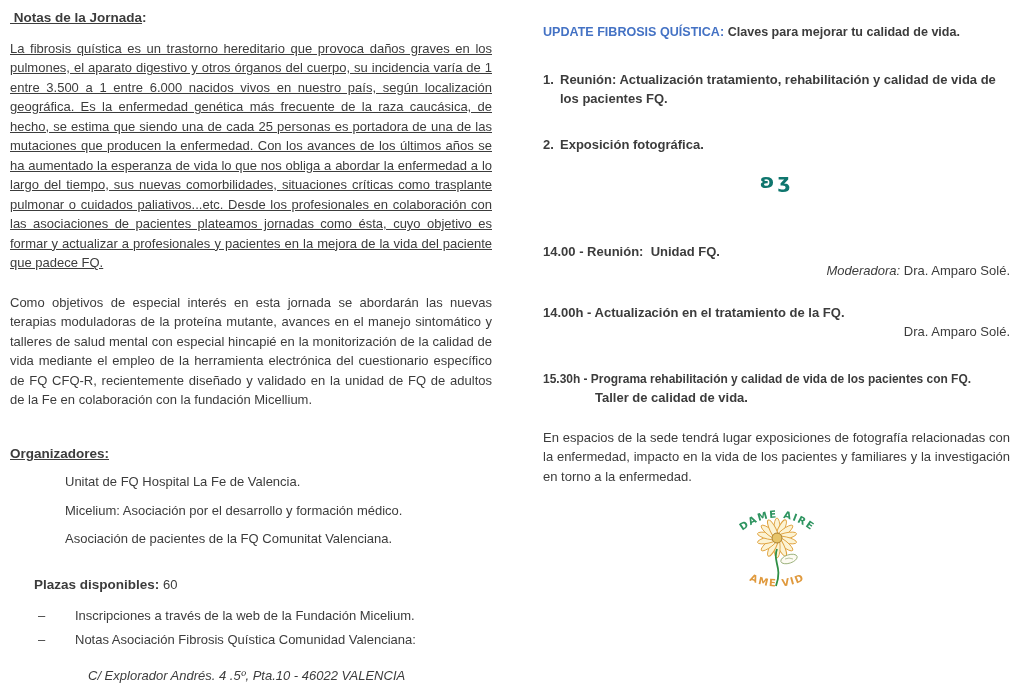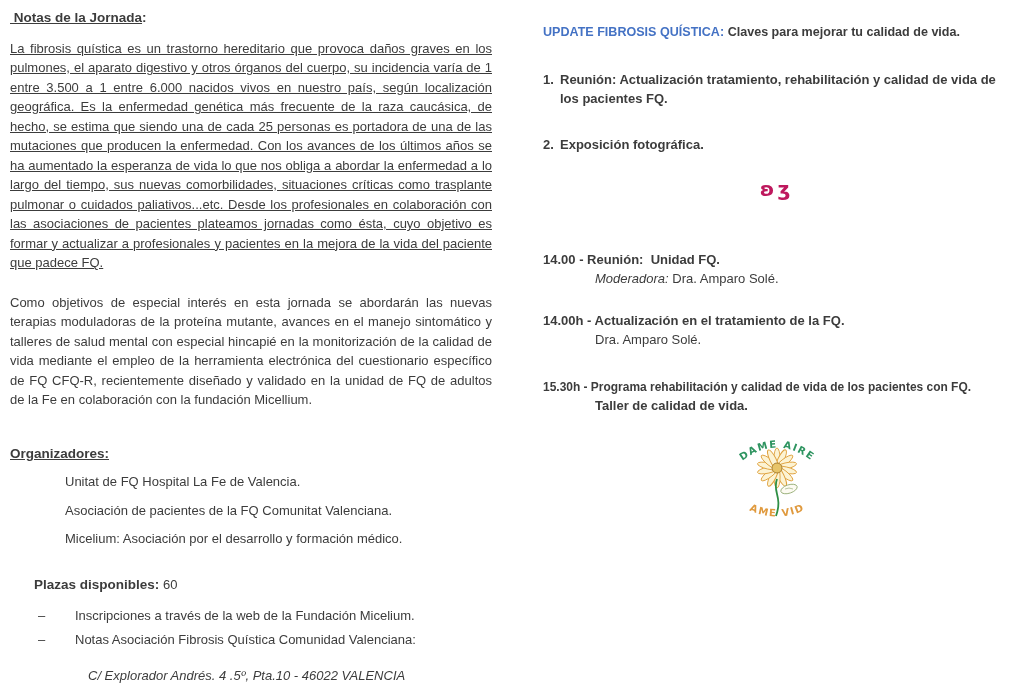--- a/index.html
+++ b/index.html
@@ -31,52 +31,52 @@
   .bullet-row .dash{width:37px;padding-left:28px;flex:none;}
   .address{font-style:italic;padding-left:78px;margin-top:17px;}
 
   
   .doc-title{white-space:nowrap;font-weight:bold;font-size:13.5px;}
   .doc-title .squeezebox{display:inline-block;transform:scaleX(.93);transform-origin:0 50%;}
   .title-accent{color:#4472c4;}
   .num-list{margin-top:28px;}
   .num-item{display:flex;font-weight:bold;margin-top:26px;}
   .num-item .num{width:17px;flex:none;}
-  .ornament{margin-top:26px;text-align:center;font-family:"DejaVu Sans",sans-serif;
-            font-size:20px;font-weight:bold;color:#be185d;letter-spacing:3px;}
+  .ornament{margin-top:18px;text-align:center;font-family:"DejaVu Sans",sans-serif;
+            font-size:20px;font-weight:bold;color:#0f766e;letter-spacing:3px;}
   .schedule{margin-top:50px;}
   .sched-block{margin-top:0;}
   .sb2{margin-top:22px;}
   .sb3{margin-top:27px;}
   .sb4{margin-top:24px;}
   .sched-line{font-weight:bold;white-space:pre-wrap;}
   .sched-line .squeezebox{display:inline-block;white-space:nowrap;transform:scaleX(.92);transform-origin:0 50%;}
-  .sched-sub{padding-left:52px;}
+  .sched-sub{padding-left:52px;text-align:right;}
   .sched-sub .role{font-style:italic;}
   .sched-line2{font-weight:bold;padding-left:52px;}
   .closing{margin-top:20px;text-align:justify;}
   .logo-wrap{margin-top:12px;text-align:center;}
   .logo-wrap svg{display:inline-block;}
 </style>
 </head>
 <body>
 
 <div class="col col-left">
 
   <div class="sec-heading"><span class="ul"> Notas de la Jornada</span><span>:</span></div>
 
   <p class="para p1">La fibrosis quística es un trastorno hereditario que provoca daños graves en los pulmones, el aparato digestivo y otros órganos del cuerpo, su incidencia varía de 1 entre 3.500 a 1 entre 6.000 nacidos vivos en nuestro país, según localización geográfica. Es la enfermedad genética más frecuente de la raza caucásica, de hecho, se estima que siendo una de cada 25 personas es portadora de una de las mutaciones que producen la enfermedad. Con los avances de los últimos años se ha aumentado la esperanza de vida lo que nos obliga a abordar la enfermedad a lo largo del tiempo, sus nuevas comorbilidades, situaciones críticas como trasplante pulmonar o cuidados paliativos...etc. Desde los profesionales en colaboración con las asociaciones de pacientes plateamos jornadas como ésta, cuyo objetivo es formar y actualizar a profesionales y pacientes en la mejora de la vida del paciente que padece FQ.</p>
 
   <p class="para p2">Como objetivos de especial interés en esta jornada se abordarán las nuevas terapias moduladoras de la proteína mutante, avances en el manejo sintomático y talleres de salud mental con especial hincapié en la monitorización de la calidad de vida mediante el empleo de la herramienta electrónica del cuestionario específico de FQ CFQ-R, recientemente diseñado y validado en la unidad de FQ de adultos de la Fe en colaboración con la fundación Micellium.</p>
 
   <div class="sec-heading org-heading"><span class="ul">Organizadores:</span></div>
 
   <div class="org-item">Unitat de FQ Hospital La Fe de Valencia.</div>
+  <div class="org-item">Micelium: Asociación por el desarrollo y formación médico.</div>
   <div class="org-item">Asociación de pacientes de la FQ Comunitat Valenciana.</div>
-  <div class="org-item">Micelium: Asociación por el desarrollo y formación médico.</div>
 
   <div class="plazas"><b>Plazas disponibles:</b>
     <span>60</span></div>
 
   <div class="bullets">
     <div class="bullet-row">
       <span class="dash">–</span>
       <span>Inscripciones a través de la web de la Fundación Micelium.</span>
     </div>
     <div class="bullet-row">
@@ -119,20 +119,21 @@
     </div>
 
     <div class="sched-block sb3">
       <div class="sched-line"><span class="squeezebox">15.30h - Programa rehabilitación y calidad de vida de los pacientes con FQ.</span></div>
       <div class="sched-line2">Taller de calidad de vida.</div>
     </div>
 
 
   </div>
 
+  <p class="para closing">En espacios de la sede tendrá lugar exposiciones de fotografía relacionadas con la enfermedad, impacto en la vida de los pacientes y familiares y la investigación en torno a la enfermedad.</p>
 
   <div class="logo-wrap">
     <svg width="104" height="96" viewBox="0 0 104 96" aria-hidden="true">
       <defs>
         <path id="arcTop" d="M 17 33 Q 52 6 87 33"></path>
         <path id="arcBottom" d="M 20 80 Q 52 97 84 80"></path>
       </defs>
 
       <g stroke="#dfa23e" stroke-width="0.9" fill="#fcf3d3">
         <g transform="translate(52,40)">

